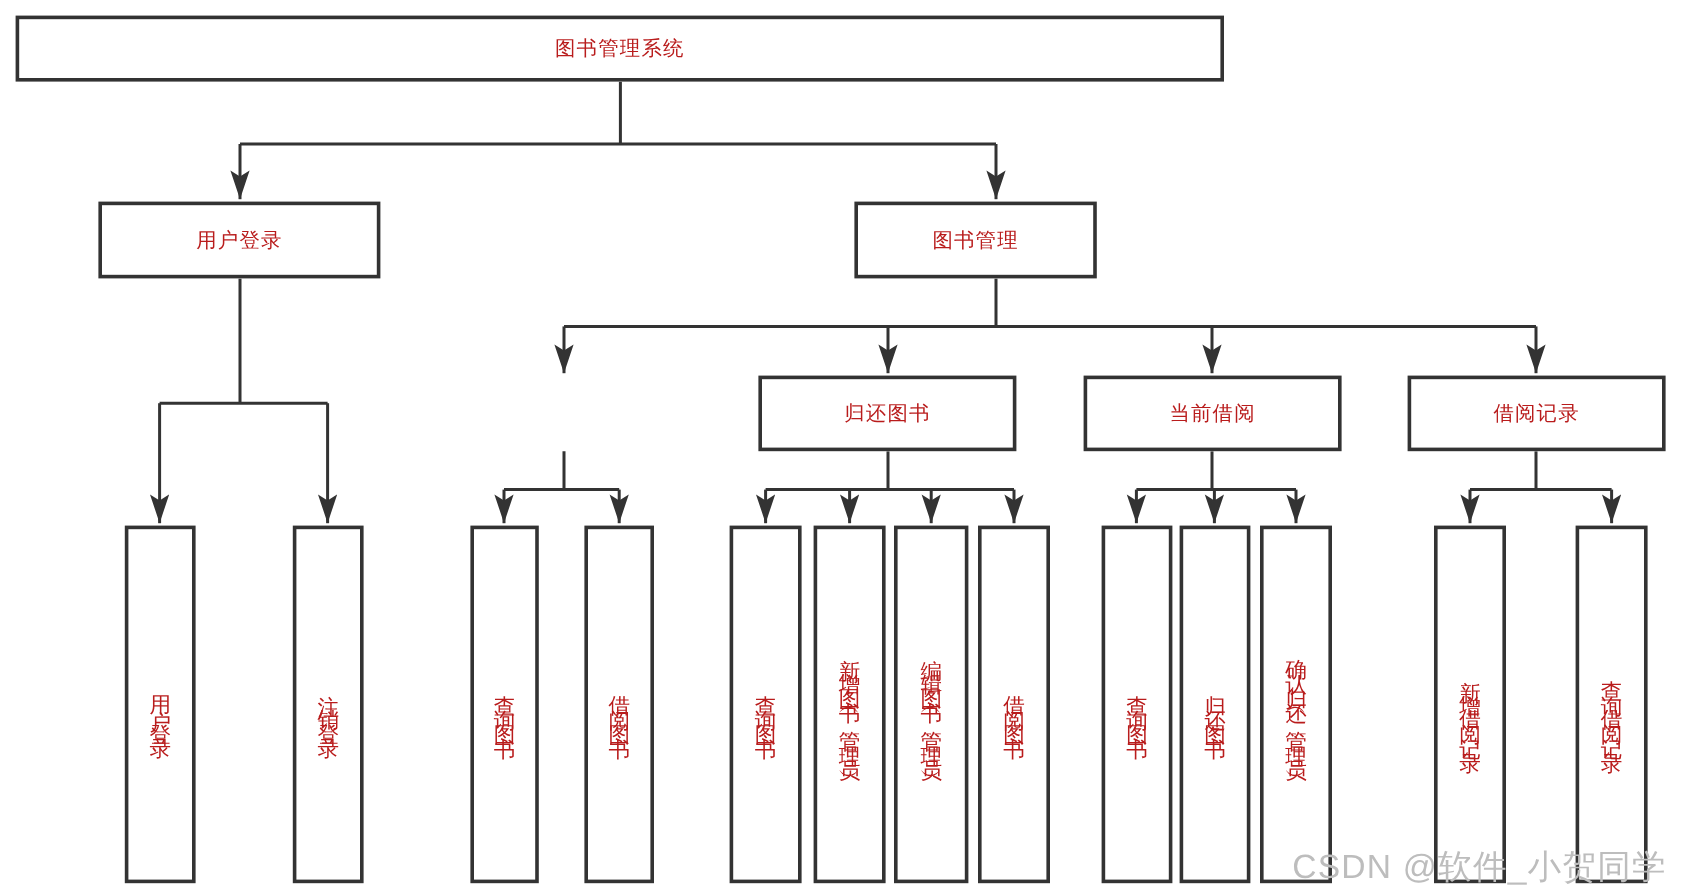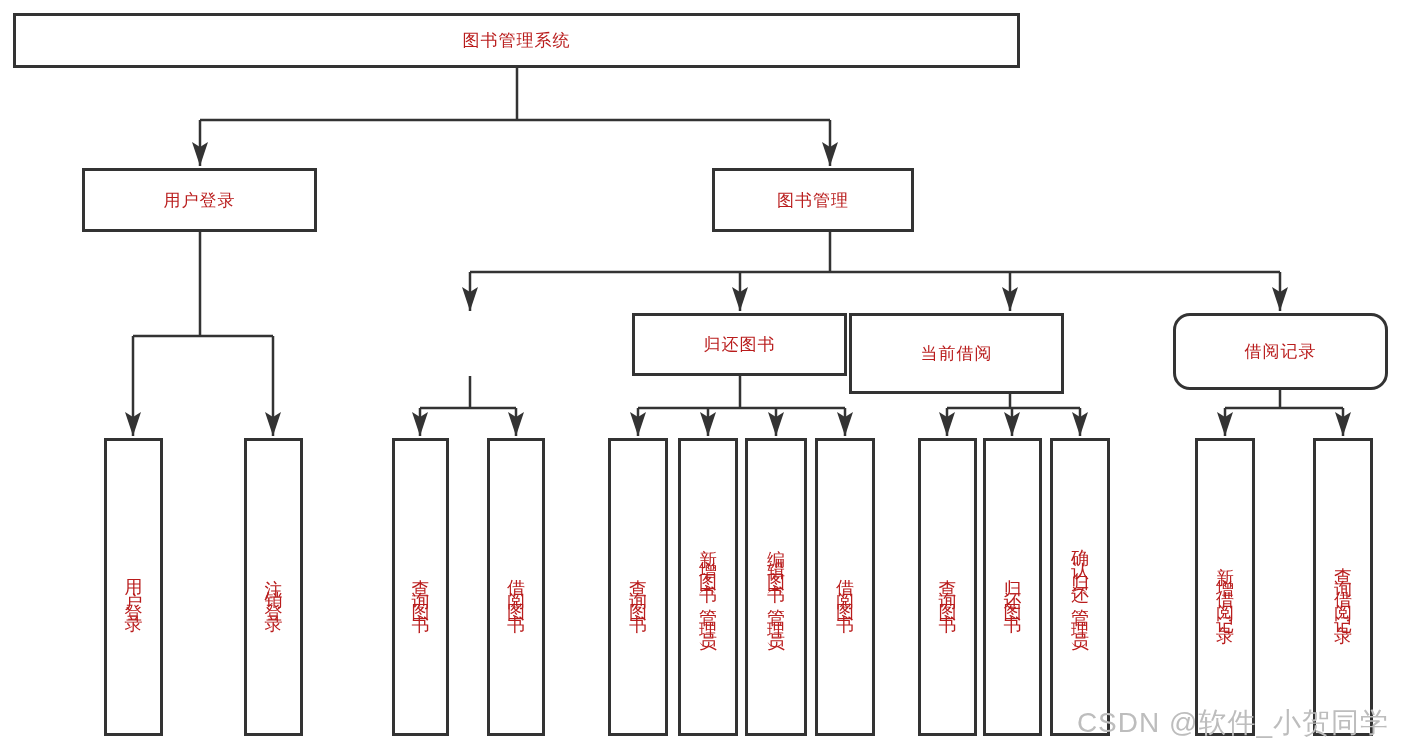--- a/index.html
+++ b/index.html
@@ -96,22 +96,22 @@
       <path d="M1343 408 V436" marker-end="url(#arrow)"></path>
     </g>
   </svg>
 
   <div class="box" style="left:13px; top:13px; width:1007px; height:55px;">图书管理系统</div>
 
   <div class="box" style="left:82px; top:168px; width:235px; height:64px;">用户登录</div>
   <div class="box" style="left:712px; top:168px; width:202px; height:64px;">图书管理</div>
 
   <div class="box" style="left:632px; top:313px; width:215px; height:63px;">归还图书</div>
-  <div class="box" style="left:849px; top:313px; width:215px; height:81px;">当前借阅</div>
-  <div class="box" style="left:1173px; top:313px; width:215px; height:77px;border-radius:17px;">借阅记录</div>
+  <div class="box" style="left:903px; top:313px; width:215px; height:63px;">当前借阅</div>
+  <div class="box" style="left:1173px; top:313px; width:215px; height:63px;">借阅记录</div>
 
   <div class="box vbox" style="left:104px; top:438px; width:59px; height:298px;">用户登录</div>
   <div class="box vbox" style="left:244px; top:438px; width:59px; height:298px;">注销登录</div>
 
   <div class="box vbox" style="left:392px; top:438px; width:57px; height:298px;">查询图书</div>
   <div class="box vbox" style="left:487px; top:438px; width:58px; height:298px;">借阅图书</div>
 
   <div class="box vbox" style="left:608px; top:438px; width:60px; height:298px;">查询图书</div>
   <div class="box vbox" style="left:678px; top:438px; width:60px; height:298px;">新增图书（管理员）</div>
   <div class="box vbox" style="left:745px; top:438px; width:62px; height:298px;">编辑图书（管理员）</div>

